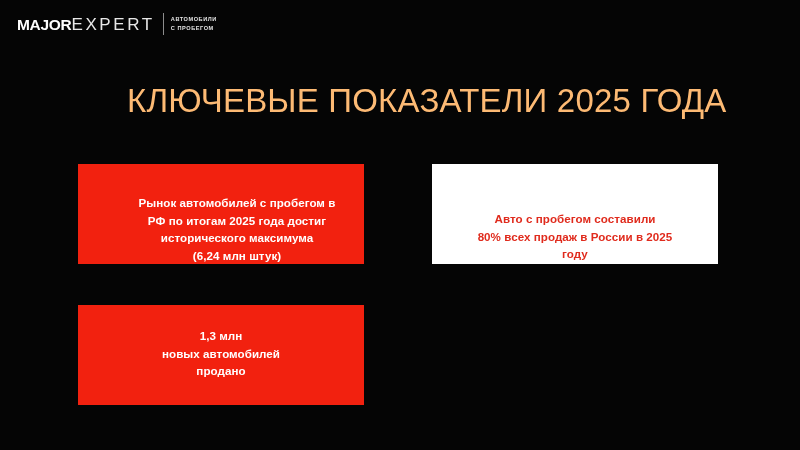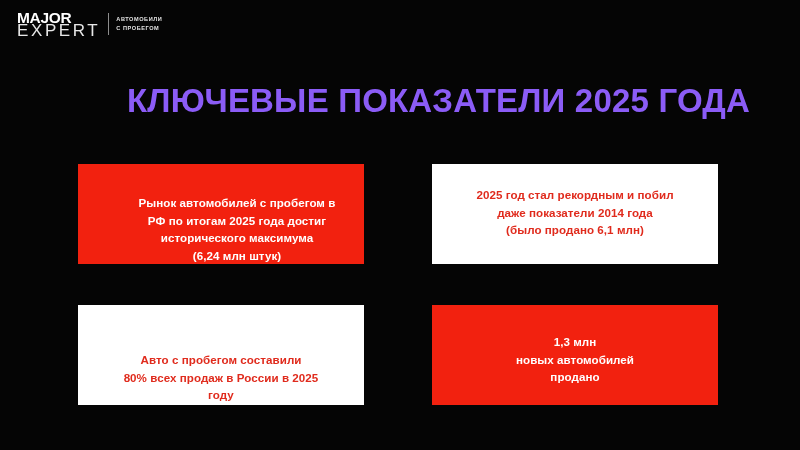--- a/index.html
+++ b/index.html
@@ -23,21 +23,21 @@
   .logo {
     position: absolute;
     left: 17px;
     top: 11px;
     display: flex;
     align-items: center;
     height: 26px;
   }
   .logo-mark {
     display: flex;
-    flex-direction: column;
+    flex-direction: row;
     justify-content: center;
     line-height: 1;
   }
   .logo-major {
     font-size: 15.5px;
     font-weight: 700;
     color: #ffffff;
     letter-spacing: -0.3px;
     line-height: 13px;
     font-family: "Liberation Sans", sans-serif;
@@ -70,22 +70,22 @@
     font-family: "Liberation Sans", sans-serif;
     white-space: nowrap;
   }
 
   
   .slide-title {
     position: absolute;
     left: 127px;
     top: 82px;
     font-size: 33px;
-    font-weight: 700;
-    color: #8b5cf6;
+    font-weight: 400;
+    color: #fdba74;
     letter-spacing: 0.2px;
     white-space: nowrap;
     font-family: "Liberation Sans", sans-serif;
   }
 
   
   .cards {
     position: absolute;
     left: 78px;
     top: 164px;
@@ -126,21 +126,21 @@
     color: #e02b1d;
   }
   
   .card-1 { align-items: flex-end; padding-left: 32px; }
   .card-1 .card-text { padding-top: 16px; }
   .card-2 { align-items: flex-start; }
   .card-2 .card-text { padding-top: 22px; }
   .card-3 { align-items: flex-start; }
   .card-3 .card-text { padding-top: 46px; }
   .card-4 { align-items: flex-start; }
-  .card-4 .card-text { padding-top: 28px; }
+  .card-4 .card-text { padding-top: 22px; }
 </style>
 </head>
 <body>
 
 <div class="slide">
 
   <div class="logo">
     <div class="logo-mark">
       <div class="logo-major">MAJOR</div>
       <div class="logo-expert">EXPERT</div>
@@ -156,25 +156,20 @@
 
   <div class="cards">
 
     <div class="card card-red card-1">
       <div class="card-text">Рынок автомобилей с пробегом в
 РФ по итогам 2025 года достиг
 исторического максимума
 (6,24 млн штук)</div>
     </div>
 
-    <div class="card card-white card-2">
-      <div class="card-text">2025 год стал рекордным и побил
-даже показатели 2014 года
-(было продано 6,1 млн)</div>
-    </div>
 
     <div class="card card-white card-3">
       <div class="card-text">Авто с пробегом составили
 80% всех продаж в России в 2025
 году</div>
     </div>
 
     <div class="card card-red card-4">
       <div class="card-text">1,3 млн
 новых автомобилей

